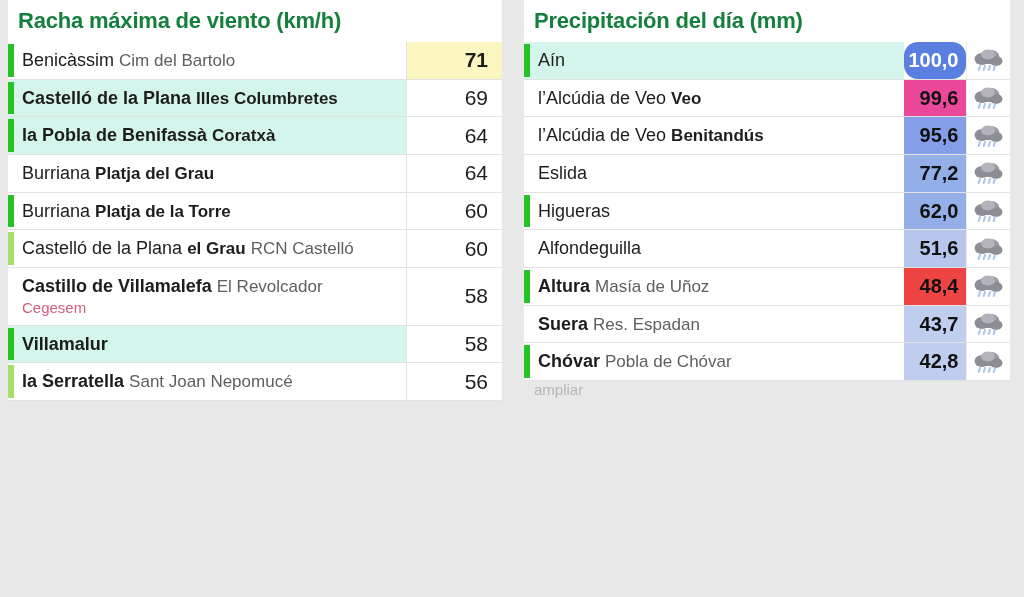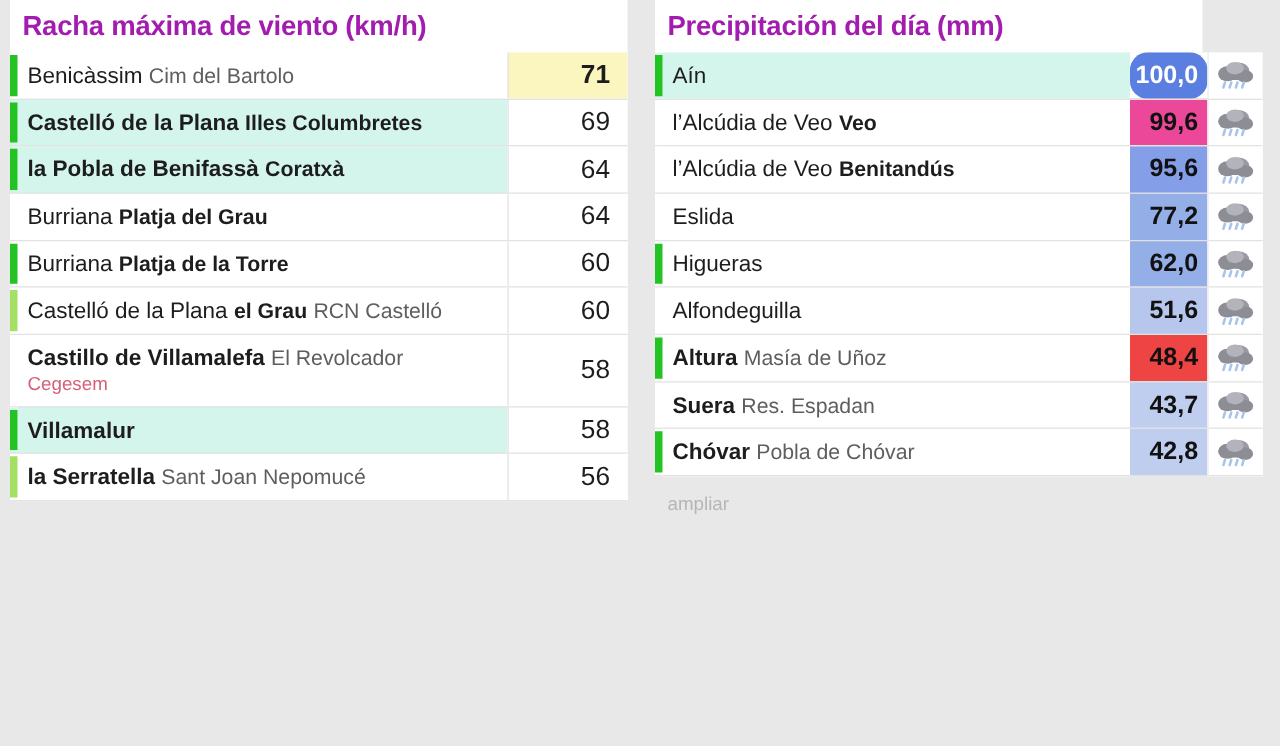--- a/index.html
+++ b/index.html
@@ -36,25 +36,25 @@
   
   .panel-header {
     background: #ffffff;
     box-sizing: border-box;
     height: 42px;
     display: flex;
     align-items: center;
     padding-left: 10px;
     font-size: 22px;
     font-weight: bold;
-    color: #a21caf;
+    color: #15803d;
     letter-spacing: -0.2px;
   }
   .panel-wind .panel-header { width: 494px; }
-  .panel-rain .panel-header { width: 438px; }
+  .panel-rain .panel-header { width: 486px; }
 
   
   .tbl {
     border-collapse: collapse;
     background: #ffffff;
     table-layout: fixed;
   }
   .tbl-wind { width: 494px; }
   .tbl-rain { width: 486px; }
 
@@ -135,21 +135,20 @@
     width: 44px;
     text-align: center;
     padding: 2px 0 0 0;
     background: #ffffff;
     border-left: 1px solid #ececec;
   }
 
   .wicon { display: inline-block; vertical-align: middle; }
 
   .ampliar {
-    margin-top: 14px;
     padding-left: 10px;
     font-size: 15px;
     color: #b6b6b6;
   }
 </style>
 </head>
 <body>
 
 <div class="page">
 

